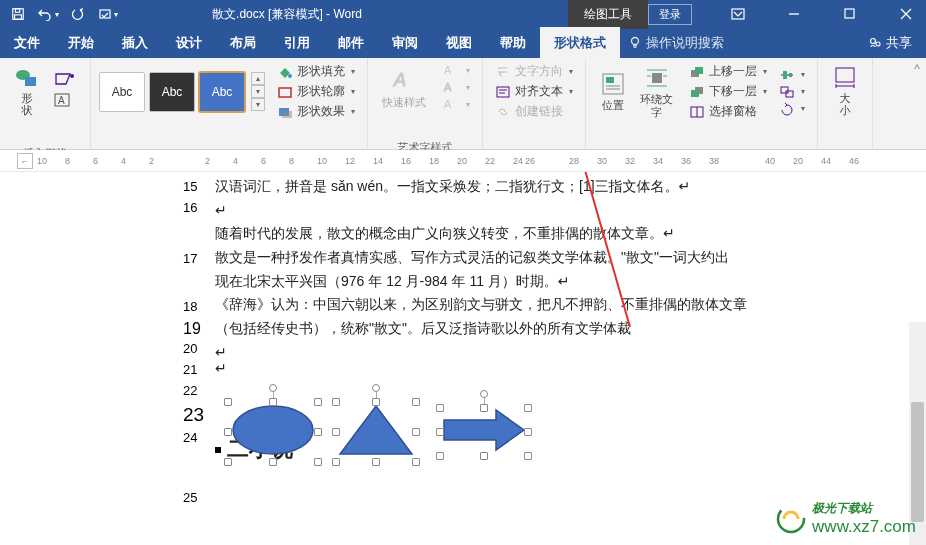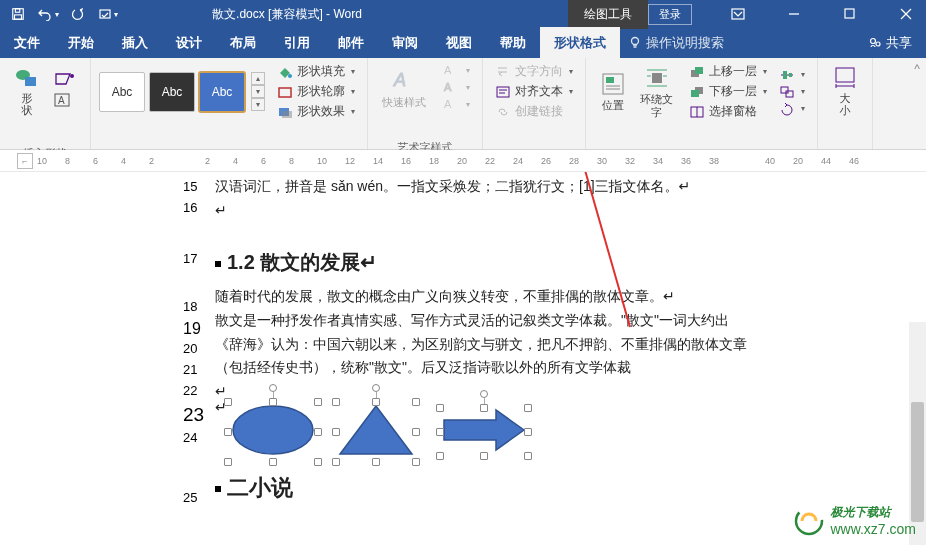--- a/index.html
+++ b/index.html
@@ -397,21 +397,21 @@
       <span class="ruler-mark" style="left: 224px;">6</span>
       <span class="ruler-mark" style="left: 252px;">8</span>
       <span class="ruler-mark" style="left: 280px;">10</span>
       <span class="ruler-mark" style="left: 308px;">12</span>
       <span class="ruler-mark" style="left: 336px;">14</span>
       <span class="ruler-mark" style="left: 364px;">16</span>
       <span class="ruler-mark" style="left: 392px;">18</span>
       <span class="ruler-mark" style="left: 420px;">20</span>
       <span class="ruler-mark" style="left: 448px;">22</span>
       <span class="ruler-mark" style="left: 476px;">24</span>
-      <span class="ruler-mark" style="left: 504px;">26</span>
+      <span class="ruler-mark" style="left: 488px;">26</span>
       <span class="ruler-mark" style="left: 532px;">28</span>
       <span class="ruler-mark" style="left: 560px;">30</span>
       <span class="ruler-mark" style="left: 588px;">32</span>
       <span class="ruler-mark" style="left: 616px;">34</span>
       <span class="ruler-mark" style="left: 644px;">36</span>
       <span class="ruler-mark" style="left: 672px;">38</span>
       <span class="ruler-mark" style="left: 700px;"></span>
       <span class="ruler-mark" style="left: 728px;">40</span>
       <span class="ruler-mark" style="left: 756px;">20</span>
       <span class="ruler-mark" style="left: 784px;">44</span>
@@ -429,23 +429,23 @@
   <div class="ln" style="left:183px;top:169px;font-size:13px">20</div>
   <div class="ln" style="left:183px;top:190px;font-size:13px">21</div>
   <div class="ln" style="left:183px;top:211px;font-size:13px">22</div>
   <div class="ln" style="left:183px;top:232px;font-size:19px">23</div>
   <div class="ln" style="left:183px;top:258px;font-size:13px">24</div>
   <div class="ln" style="left:183px;top:318px;font-size:13px">25</div>
 
   <div class="content">
     <div class="para">汉语词汇，拼音是 sǎn wén。一指文采焕发；二指犹行文；[1]三指文体名。↵</div>
     <div class="para">↵</div>
-    <div class="heading"><span class="bullet"></span><span>1.2 散文的发展</span>↵</div>
     <div class="para">随着时代的发展，散文的概念由广义向狭义转变，不重排偶的散体文章。↵</div>
     <div class="para">散文是一种抒发作者真情实感、写作方式灵活的记叙类文学体裁。"散文"一词大约出</div>
+    <div class="para">现在北宋太平兴国（976 年 12 月-984 年 11 月）时期。↵</div>
     <div class="para">《辞海》认为：中国六朝以来，为区别韵文与骈文，把凡不押韵、不重排偶的散体文章</div>
     <div class="para">（包括经传史书），统称"散文"。后又泛指诗歌以外的所有文学体裁</div>
     <div class="para" style="height:14px">↵</div>
     <div class="para" style="height:48px">↵</div>
     <div class="heading2"><span class="bullet"></span><span>二小说</span></div>
   </div>
 
   <div style="position:absolute;left:228px;top:230px">
 
     <div class="shape-box" style="left:0;top:0;position:absolute">
@@ -508,15 +508,15 @@
     </div>
 </div>
 
 <div class="watermark">
   <svg width="30" height="30" viewBox="0 0 30 30">
       <circle cx="15" cy="15" r="13" fill="none" stroke="#2a8a3a" stroke-width="2.5" stroke-dasharray="50 30"></circle>
       <path d="M8 15 a7 7 0 0 1 14 0" fill="none" stroke="#fb4" stroke-width="3"></path>
     </svg>
   <div>
     <div style="font-weight:bold;font-style:italic">极光下载站</div>
-    <div style="color:#2a8a3a;font-size:14px">www.xz7.com</div>
+    <div style="color:#2a8a3a;font-size:17px">www.xz7.com</div>
   </div>
 </div>
 
 </body></html>

